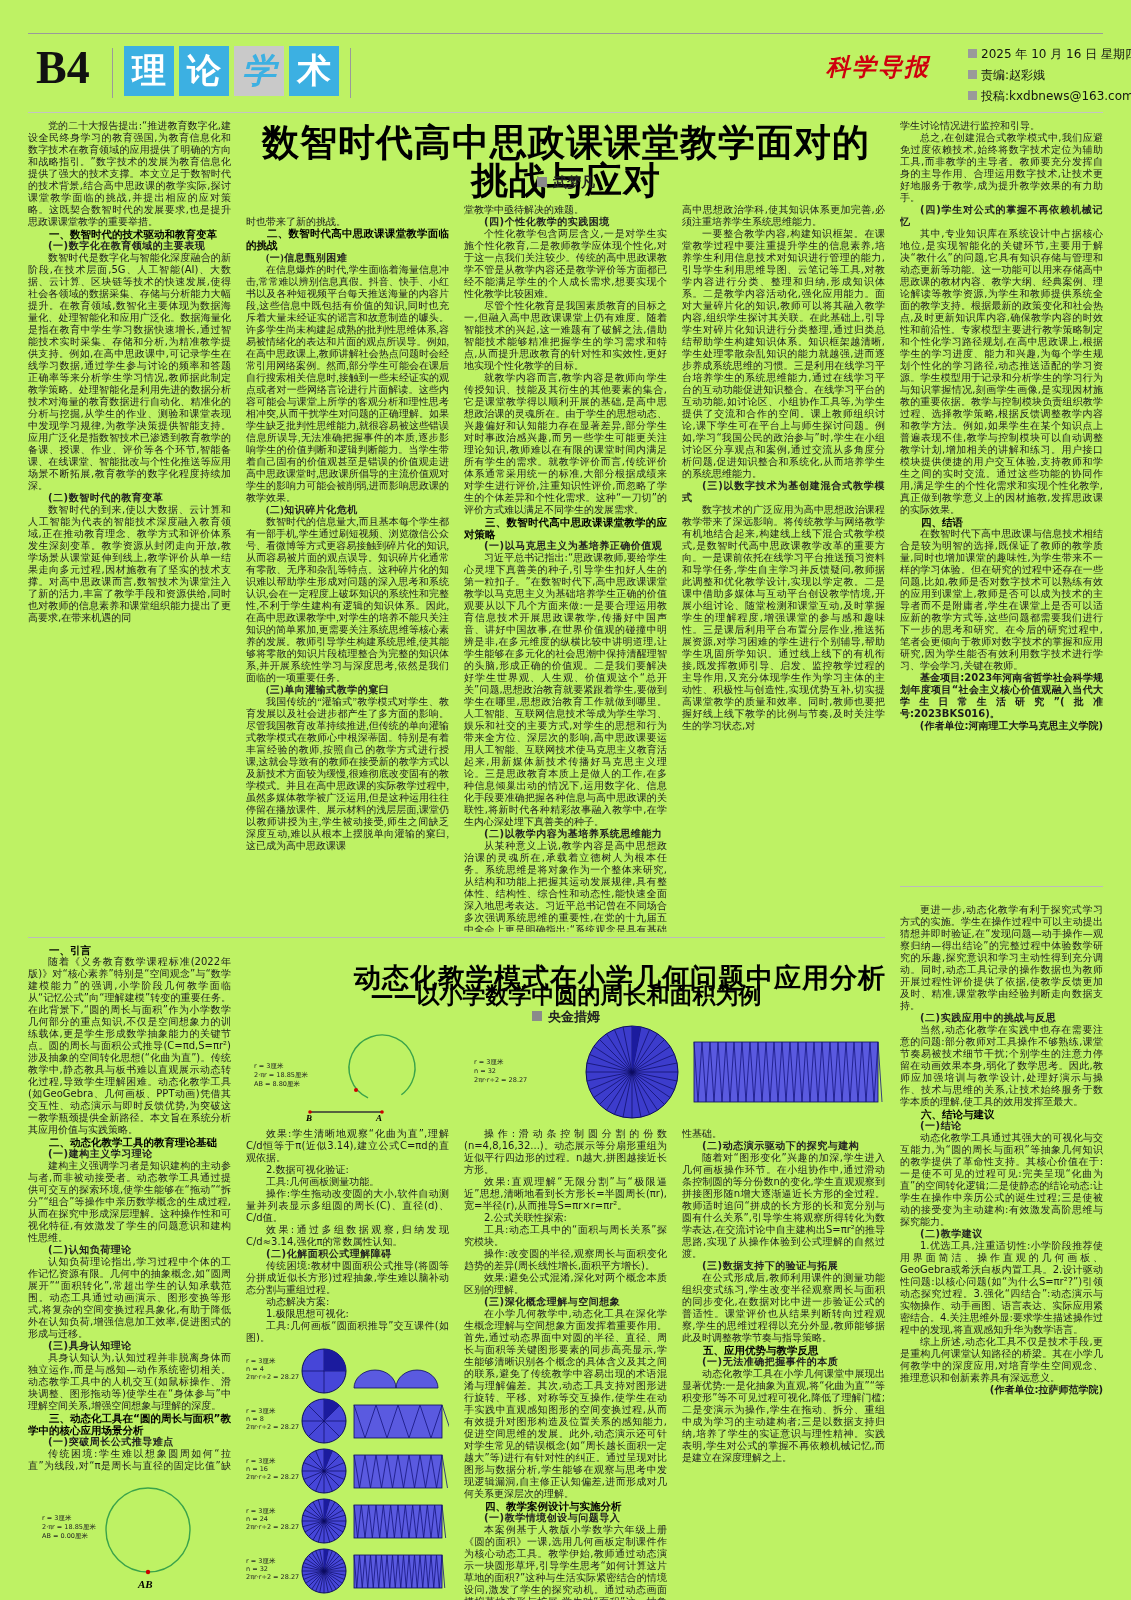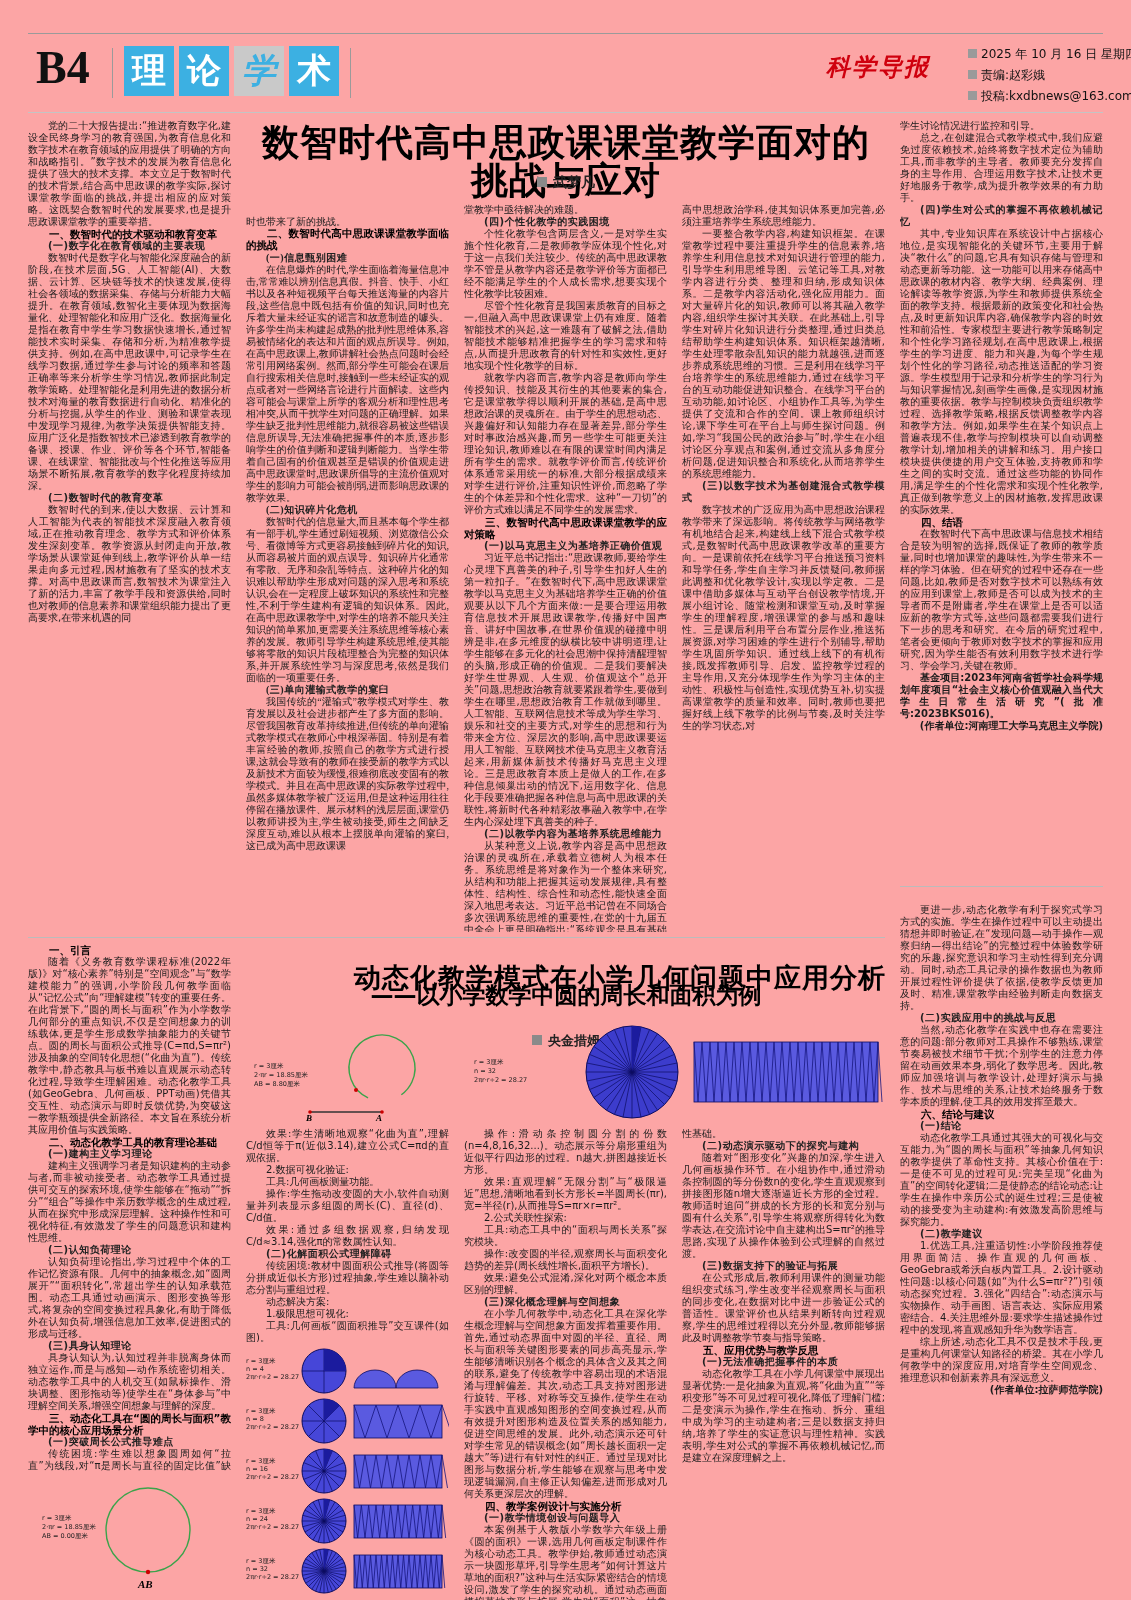--- a/index.html
+++ b/index.html
@@ -1,16 +1,16 @@
 <!DOCTYPE html>
 <html><head>
 <meta charset="utf-8">
 <style>
   html,body{margin:0;padding:0;background:#e8e6e2;}
-  .page{position:relative;width:1131px;height:1600px;background:#fca5a5;margin:0 auto;overflow:hidden;
+  .page{position:relative;width:1131px;height:1600px;background:#bef264;margin:0 auto;overflow:hidden;
         font-family:"DejaVu Sans",sans-serif;color:#1c1c1c;}
   .hline{position:absolute;height:1px;background:#9a9a9a;}
   .vline{position:absolute;width:1px;background:#9a9a9a;}
 
   
   .edition{position:absolute;left:36px;top:42px;font-family:"Liberation Serif",serif;
            font-weight:bold;font-size:46px;line-height:52px;color:#111;}
   .secbox{position:absolute;top:46px;display:flex;gap:5px;}
   .secbox .bx{width:50px;height:50px;display:flex;align-items:center;justify-content:center;
               font-size:34px;font-weight:bold;color:#fff;}
@@ -36,21 +36,21 @@
 
   .a1-title{position:absolute;left:246px;top:124px;width:640px;text-align:center;
             font-size:37px;line-height:38px;font-weight:bold;letter-spacing:1px;color:#000;}
   .a1-author{position:absolute;left:246px;top:174px;width:640px;text-align:center;
              font-size:14px;font-weight:bold;color:#222;}
   .a2-title{position:absolute;left:246px;top:962px;width:640px;text-align:right;
             font-size:27px;line-height:32px;font-weight:bold;letter-spacing:1px;color:#000;}
   .a2-subtitle{position:absolute;left:246px;top:980px;width:640px;text-align:center;
                font-size:23px;font-weight:bold;color:#000;}
   .a2-author{position:absolute;left:246px;top:1008px;width:640px;text-align:center;
-             font-size:13px;font-weight:bold;color:#222;margin-top:24px;}
+             font-size:13px;font-weight:bold;color:#222;}
   .authsq{display:inline-block;width:10px;height:10px;background:#8a8a8a;margin-right:6px;}
 
   .fig{position:absolute;}
   .fig svg{display:block;}
   .figlabel{font-size:6.5px;fill:#222;}
 </style>
 </head>
 <body>
 
 <div class="page" style="--blue:#3cb0e2;">

